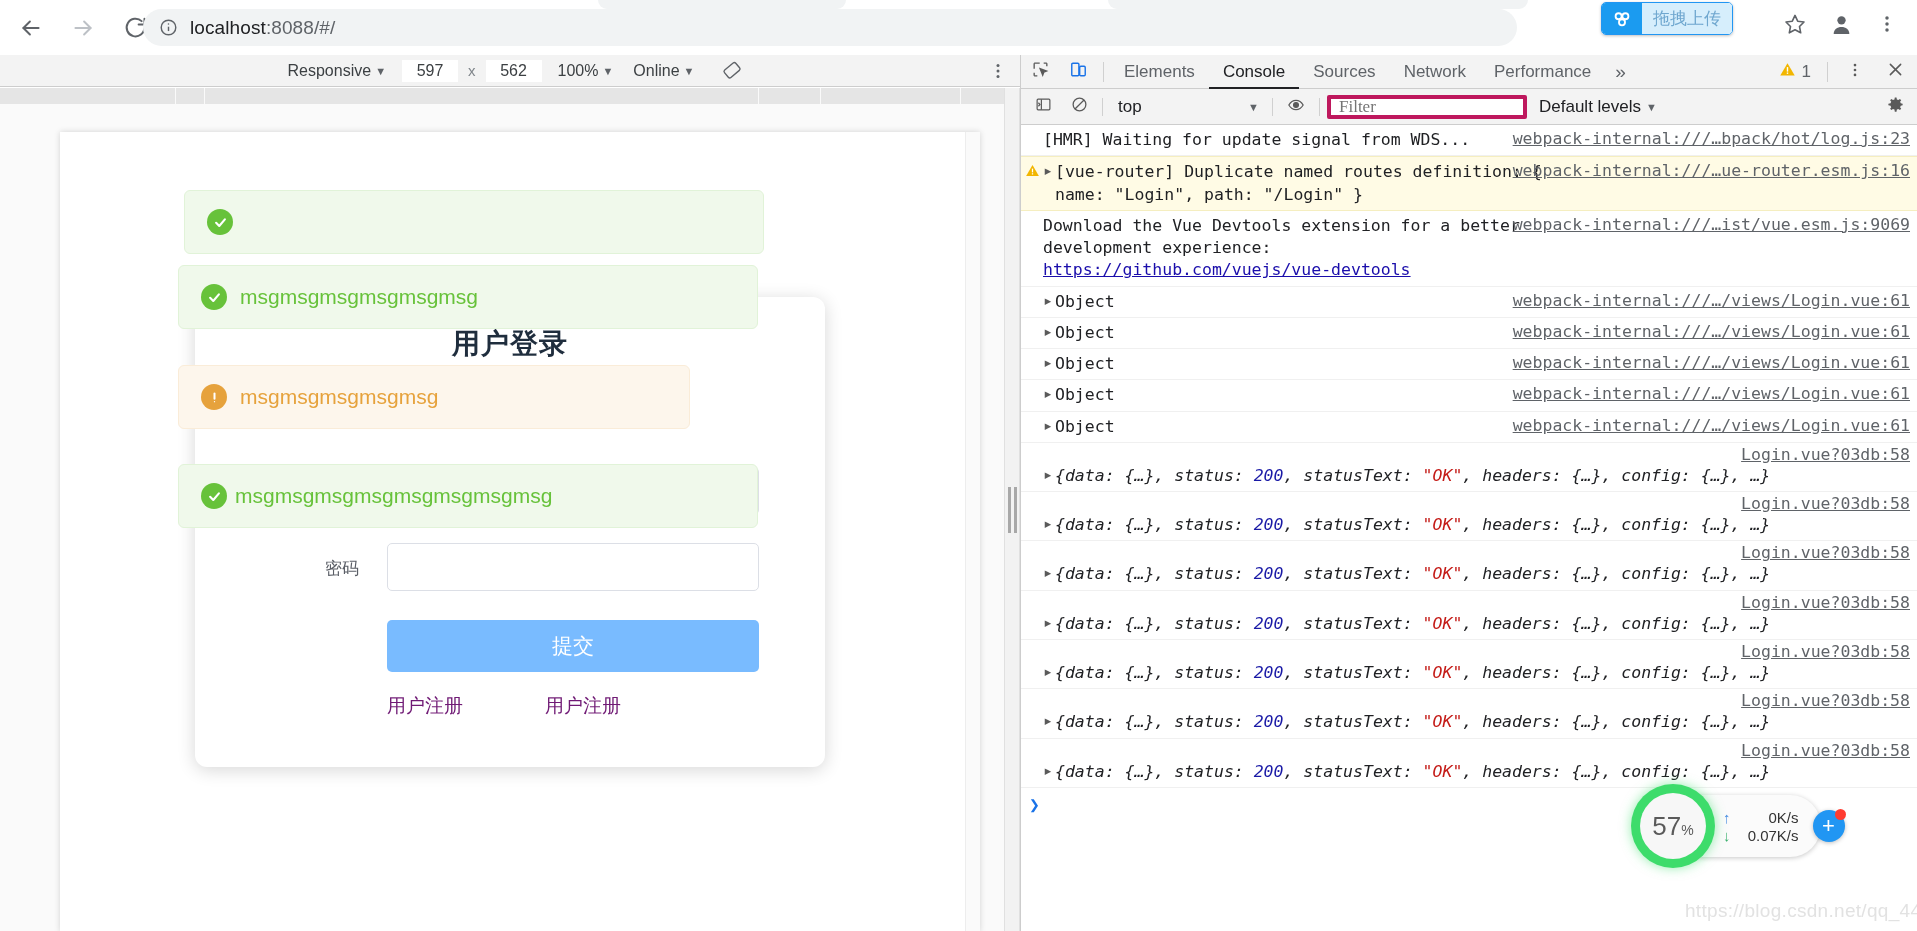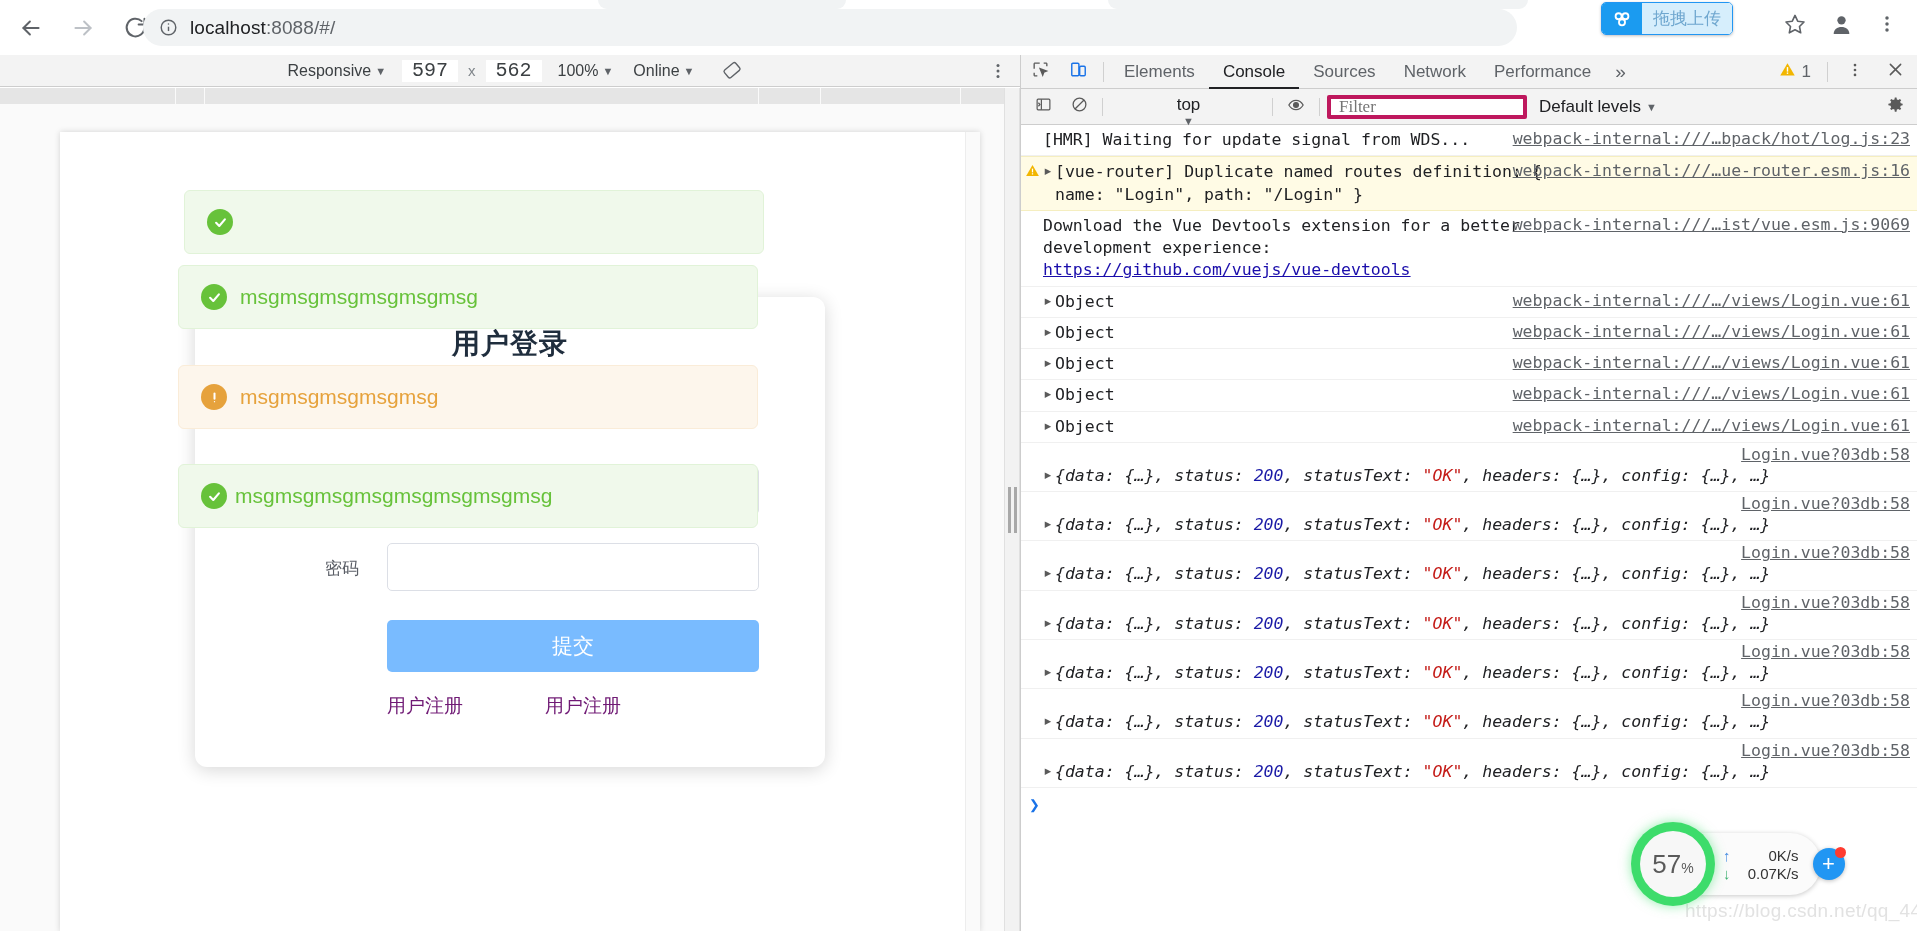--- a/index.html
+++ b/index.html
@@ -66,21 +66,21 @@
     position:absolute; left:0; top:55px; width:1020px; height:32px;
     background:#f3f3f3; border-bottom:1px solid #cdcdcd;
     display:flex; align-items:center; justify-content:center; gap:0;
     font-size:16px; color:#3c4043;
   }
   .dev-item { display:flex; align-items:center; gap:4px; padding:0 10px; cursor:pointer; white-space:nowrap; }
   .caret { font-size:11px; color:#5f6368; }
   .dev-dims { display:flex; align-items:center; gap:10px; padding:0 6px; }
   .dev-dims input {
     border:none; background:#fff; width:56px; height:22px; text-align:center;
-    font-size:20px; color:#3c4043; font-family:Liberation Mono, monospace;
+    font-size:16px; color:#3c4043; font-family:Liberation Sans, sans-serif;
     outline:none;
   }
   .dev-x { color:#80868b; font-size:15px; }
   .rotate-ic { margin-left:16px; cursor:pointer; color:#5f6368; }
   .dev-kebab { position:absolute; right:12px; top:6px; cursor:pointer; }
 
   
   .viewport-outer {
     position:absolute; left:0; top:88px; width:1020px; height:843px;
     background:#fafafa; overflow:hidden;
@@ -178,21 +178,21 @@
   .warn-badge { display:flex; align-items:center; gap:6px; font-size:17px; color:#5f6368; padding:0 8px; cursor:pointer;}
 
   .dt-console-bar {
     position:absolute; left:0; top:34px; width:897px; height:36px;
     background:#f3f3f3; border-bottom:1px solid #cdcdcd;
     display:flex; align-items:center; padding:0 6px; gap:4px;
   }
   .cb-btn { width:32px; height:28px; display:flex; align-items:center; justify-content:center; cursor:pointer; color:#5a5a5a; }
   .ctx-select {
     display:flex; align-items:center; justify-content:space-between;
-    width:155px; height:24px; font-size:17px; color:#202124; padding:0 6px 0 8px; cursor:pointer;flex-direction:column;
+    width:155px; height:24px; font-size:17px; color:#202124; padding:0 6px 0 8px; cursor:pointer;
   }
   .filter-input {
     width:200px; height:24px; background:#fff; border:4px solid #be185d; border-radius:2px;
     font-size:17px; color:#202124; padding:0 8px; outline:none;
     font-family:Liberation Serif, serif;
   }
   .levels { display:flex; align-items:center; gap:5px; font-size:17px; color:#202124; padding:0 8px; cursor:pointer; white-space:nowrap;}
   .cb-gear { margin-left:auto; width:34px; height:28px; display:flex; align-items:center; justify-content:center; cursor:pointer; color:#5a5a5a; }
   .cb-sep { width:1px; height:18px; background:#d0d0d0; margin:0 3px; }
 
@@ -218,21 +218,21 @@
   .msg.stacked .msg-src { position:static; display:block; text-align:right; margin-bottom:1px; }
   .msg.stacked .row2 { display:flex; }
   .tok-num { color:#1a1aa6; }
   .tok-str { color:#c41a16; }
   .tok-it { font-style:italic; }
   .prompt-row { display:flex; padding:6px 8px 6px 8px; align-items:flex-start; }
   .prompt-car { color:#1a73e8; font-size:18px; font-weight:bold; }
 
   
   .net-widget {
-    position:absolute; left:1631px; top:822px; z-index:60;
+    position:absolute; left:1631px; top:784px; z-index:60;
     display:flex; align-items:center;
   }
   .net-ring {
     position:relative; width:84px; height:84px; border-radius:50%;
     background:#3ddc6b; display:flex; align-items:center; justify-content:center;
     box-shadow:0 0 12px rgba(61,220,107,.55);
   }
   .net-ring::after {
     content:""; position:absolute; inset:9px; border-radius:50%; background:#f7f7f7;
   }
@@ -425,21 +425,21 @@
 
       <div class="toast success" style="left:118px; top:133px; width:580px;">
         <span class="t-ic">
           <svg width="15" height="15" viewBox="0 0 24 24" fill="none" stroke="#fff" stroke-width="3.4" stroke-linecap="round" stroke-linejoin="round">
               <polyline points="5,12.5 10,17.5 19,7"></polyline>
             </svg>
         </span>
         <span>msgmsgmsgmsgmsgmsg</span>
       </div>
 
-      <div class="toast warning" style="left:118px; top:233px; width:580px;">
+      <div class="toast warning" style="left:118px; top:233px; width:512px;">
         <span class="t-ic">
           <svg width="15" height="15" viewBox="0 0 24 24" fill="none" stroke="#fff" stroke-width="3.2" stroke-linecap="round">
               <line x1="12" y1="5.5" x2="12" y2="14"></line>
               <circle cx="12" cy="18.6" r="1.1" fill="#fff" stroke="none"></circle>
             </svg>
         </span>
         <span>msgmsgmsgmsgmsg</span>
       </div>
 
       <div class="toast success" style="left:118px; top:332px; width:580px;gap:8px;">

